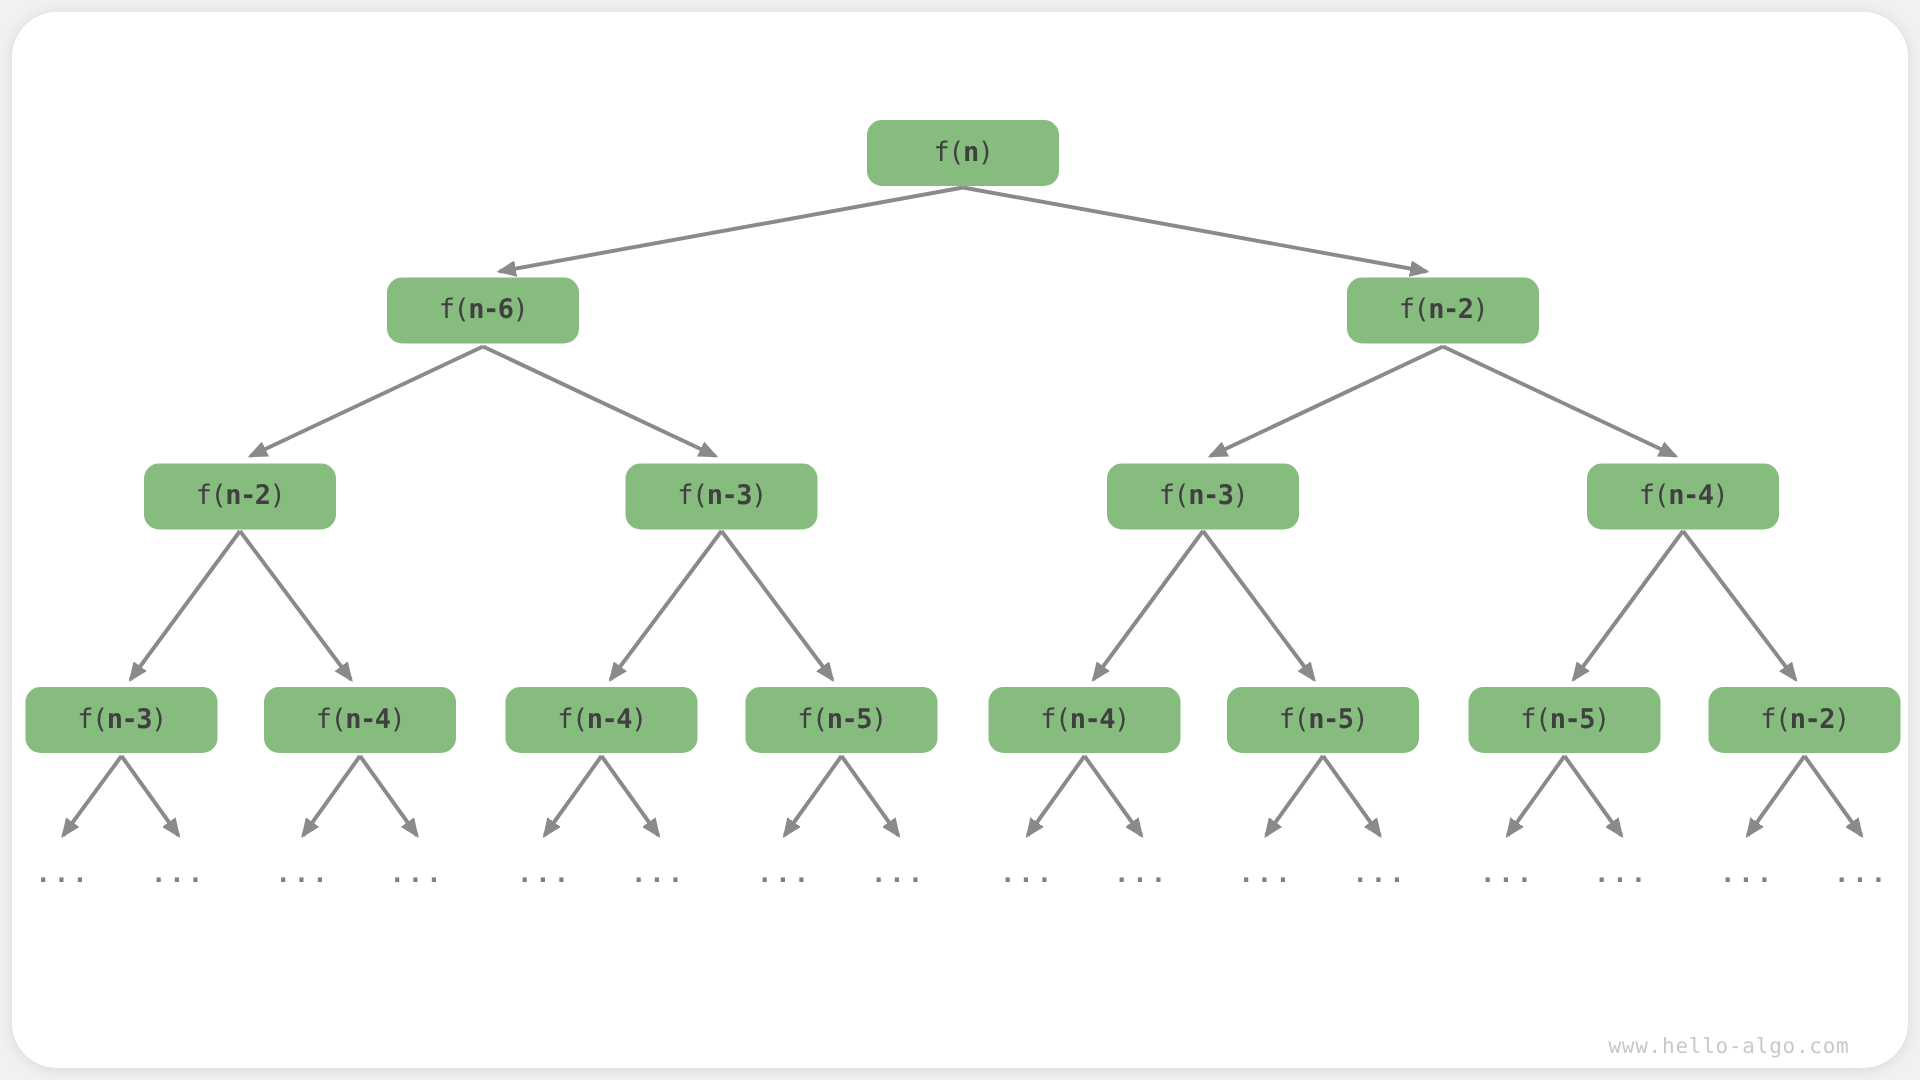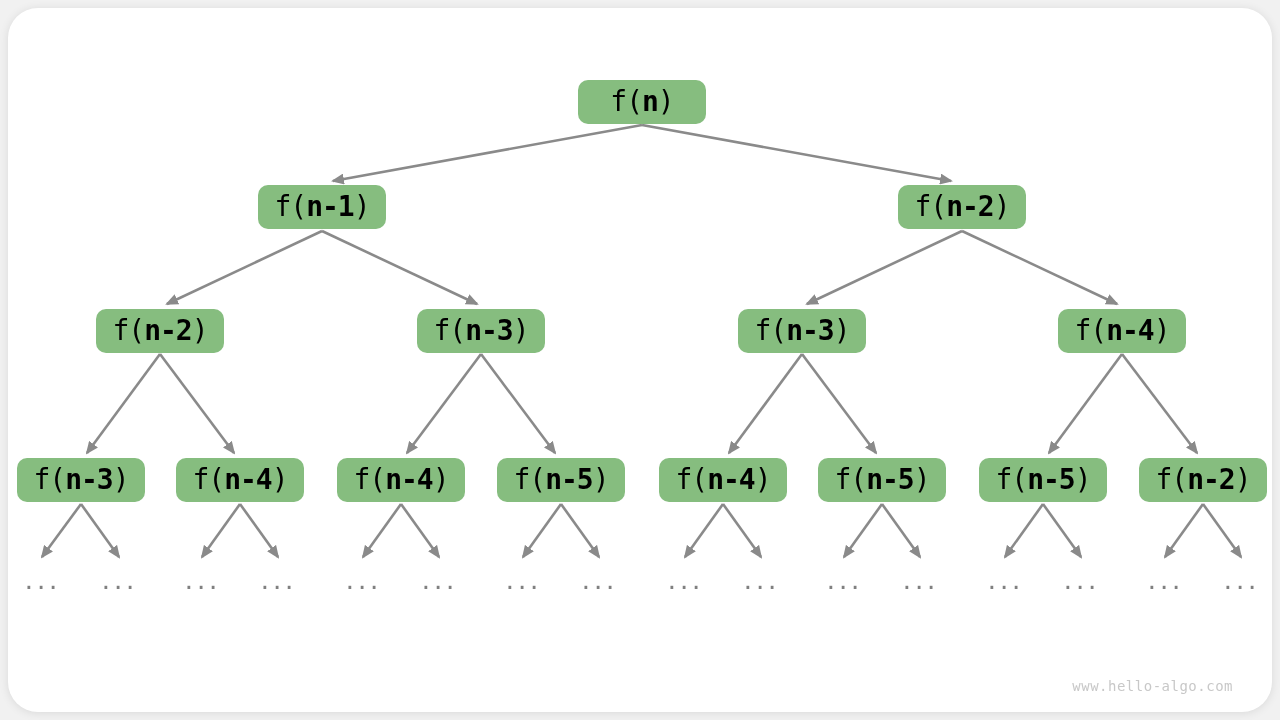--- a/index.html
+++ b/index.html
@@ -20,42 +20,42 @@
   .edges {
     position: absolute; left: 0; top: 0;
     width: 1280px; height: 720px;
     pointer-events: none;
   }
   .node {
     position: absolute;
     width: 128px; height: 44px;
     background: #86bd7f;
     border-radius: 10px;
-    color: #000000;
-    font-size: 28px;
+    color: #404040;
+    font-size: 18px;
     line-height: 44px;
     text-align: center;
     letter-spacing: -1px;
     white-space: nowrap;
   }
   .node b { font-weight: 700; }
   .node span { font-weight: 400; }
   .dots {
     position: absolute;
     width: 60px; height: 22px;
     line-height: 22px;
     text-align: center;
     color: #808080;
     font-size: 17px;
     font-weight: 700;
     letter-spacing: 2px;
   }
   .watermark {
     position: absolute;
-    right: 47px; bottom: 26px;
+    right: 47px; bottom: 14px;
     color: #c8c8c8;
     font-size: 14px;
     letter-spacing: 0.5px;
   }
 </style>
 </head>
 <body>
 
 <div class="page">
   <div class="card"></div>
@@ -98,21 +98,21 @@
       <line x1="882" y1="504" x2="920" y2="557" marker-end="url(#arw)"></line>
       <line x1="1043" y1="504" x2="1005" y2="557" marker-end="url(#arw)"></line>
       <line x1="1043" y1="504" x2="1081" y2="557" marker-end="url(#arw)"></line>
       <line x1="1203" y1="504" x2="1165" y2="557" marker-end="url(#arw)"></line>
       <line x1="1203" y1="504" x2="1241" y2="557" marker-end="url(#arw)"></line>
     </g>
   </svg>
 
   <div class="node" style="left:578px;top:80px"><span>f(</span><b>n</b><span>)</span></div>
 
-  <div class="node" style="left:258px;top:185px"><span>f(</span><b>n-1</b><span>)</span></div>
+  <div class="node" style="left:258px;top:185px"><span>f(</span><b>n-6</b><span>)</span></div>
   <div class="node" style="left:898px;top:185px"><span>f(</span><b>n-2</b><span>)</span></div>
 
   <div class="node" style="left:96px;top:309px"><span>f(</span><b>n-2</b><span>)</span></div>
   <div class="node" style="left:417px;top:309px"><span>f(</span><b>n-3</b><span>)</span></div>
   <div class="node" style="left:738px;top:309px"><span>f(</span><b>n-3</b><span>)</span></div>
   <div class="node" style="left:1058px;top:309px"><span>f(</span><b>n-4</b><span>)</span></div>
 
   <div class="node" style="left:17px;top:458px"><span>f(</span><b>n-3</b><span>)</span></div>
   <div class="node" style="left:176px;top:458px"><span>f(</span><b>n-4</b><span>)</span></div>
   <div class="node" style="left:337px;top:458px"><span>f(</span><b>n-4</b><span>)</span></div>

